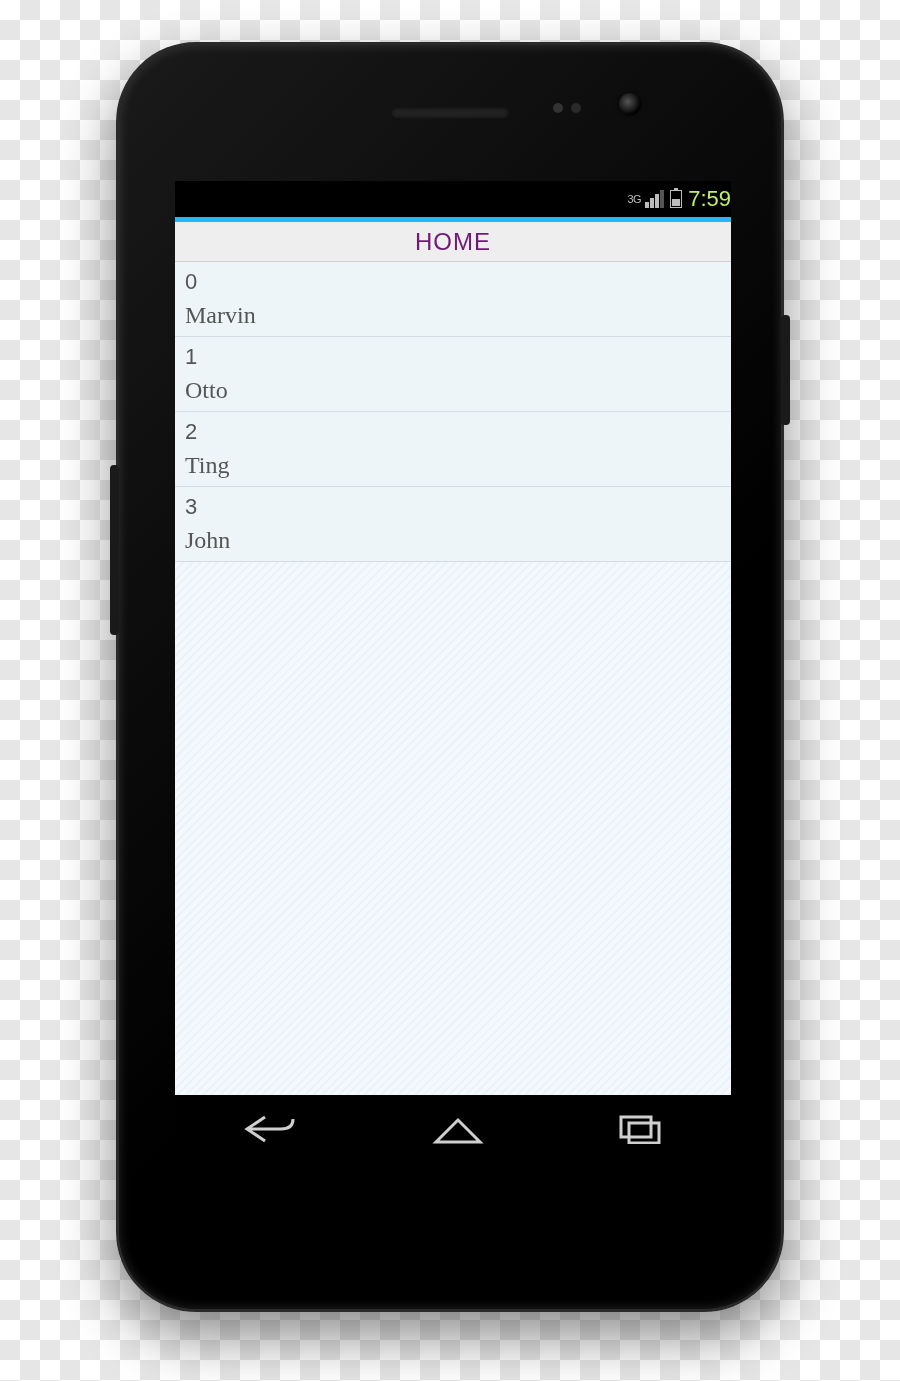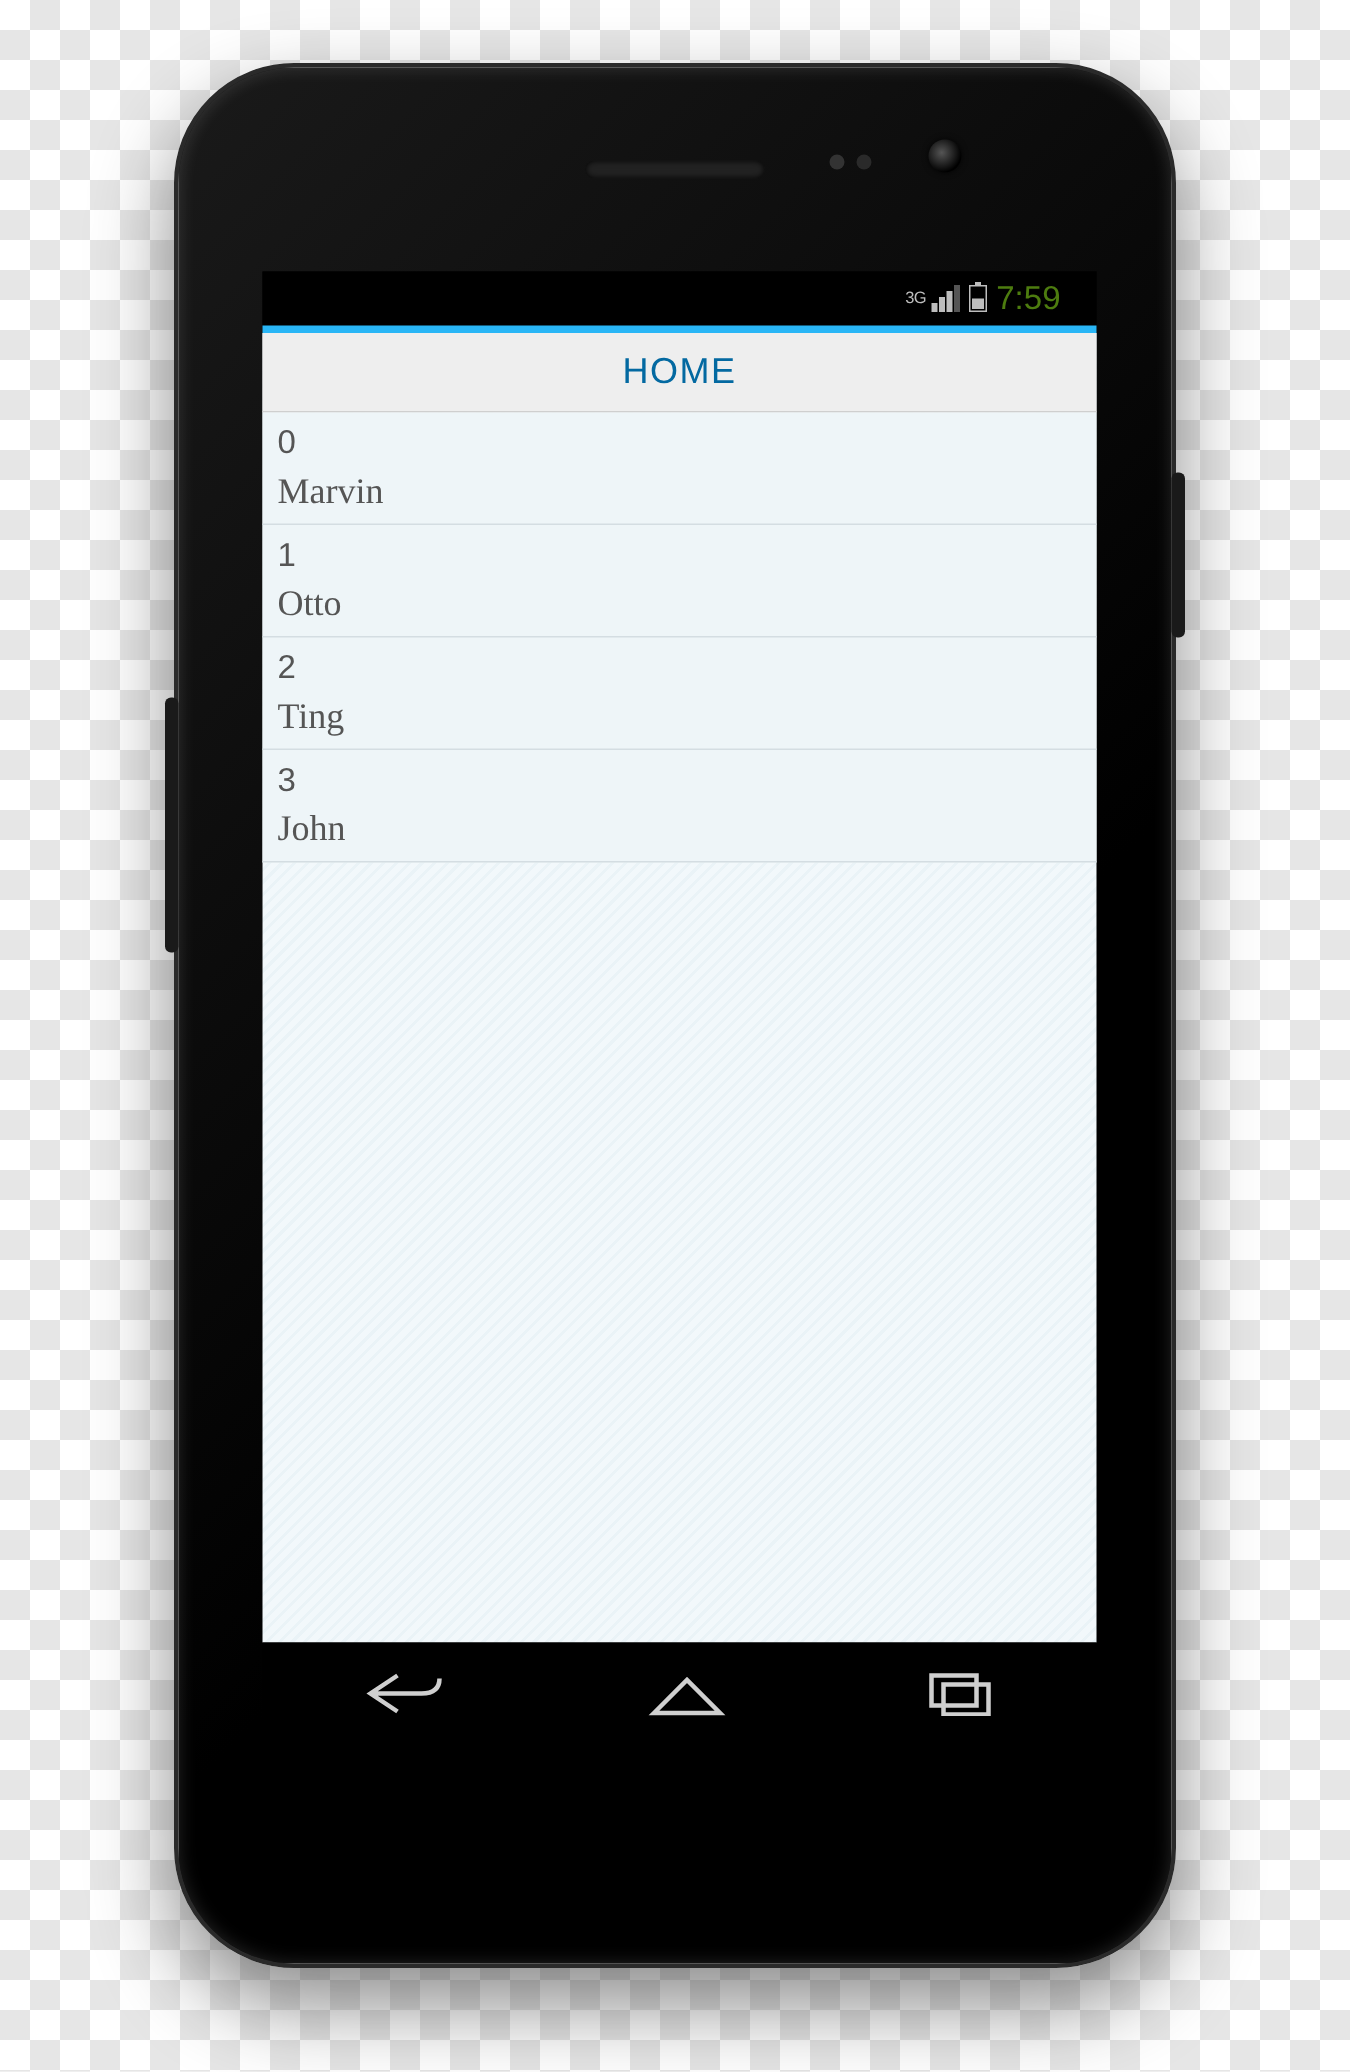--- a/index.html
+++ b/index.html
@@ -53,48 +53,48 @@
   .screen{
     position:absolute; left:56px; top:136px;
     width:556px; height:986px;
     background:#000;
   }
 
   .status-bar{
     height:36px;
     background:#000;
     display:flex; align-items:center; justify-content:flex-end;
-    padding:0 24px; color:#c8c8c8;
+    padding:0 0; color:#c8c8c8;
     font-size:20px; gap:6px;
   }
   .status-bar .sig{display:inline-flex;align-items:flex-end;gap:1px;}
   .sig span{width:4px;background:#bdbdbd;display:inline-block;}
   .sig span:nth-child(1){height:6px;}
   .sig span:nth-child(2){height:10px;}
   .sig span:nth-child(3){height:14px;}
   .sig span:nth-child(4){height:18px;background:#555;}
   .threeg{font-size:11px;letter-spacing:-.5px;color:#bdbdbd;margin-right:-2px;}
   .batt{width:12px;height:18px;border:1px solid #bdbdbd;position:relative;}
   .batt:before{content:"";position:absolute;left:3px;top:-3px;width:4px;height:2px;background:#bdbdbd;}
   .batt:after{content:"";position:absolute;left:1px;bottom:1px;right:1px;height:7px;background:#bdbdbd;}
-  .clock{font-size:22px;color:#4d7c0f;font-weight:300;}
+  .clock{font-size:22px;color:#bef264;font-weight:300;}
 
   .accent{height:5px;background:#29b6f6;}
 
   .app{
     height:873px;
     background:
       repeating-linear-gradient(135deg,#eaf3f7 0 2px,#f2f8fb 2px 6px);
   }
   .header{
-    height:53px;
+    height:40px;
     background:#eeeeee;
     border-bottom:1px solid #cfcfcf;
     display:flex;align-items:center;justify-content:center;
-    color:#0369a1;
+    color:#701a75;
     font-size:24px;
     letter-spacing:1px;
   }
   .list{background:#eef5f8;}
   .row{border-bottom:1px solid #d4dde2;padding:4px 10px;color:#555;}
   .row .idx{font-size:22px;line-height:32px;}
   .row .name{font-size:24px;line-height:34px;font-family:Liberation Serif, serif;}
 
   
   .nav{

